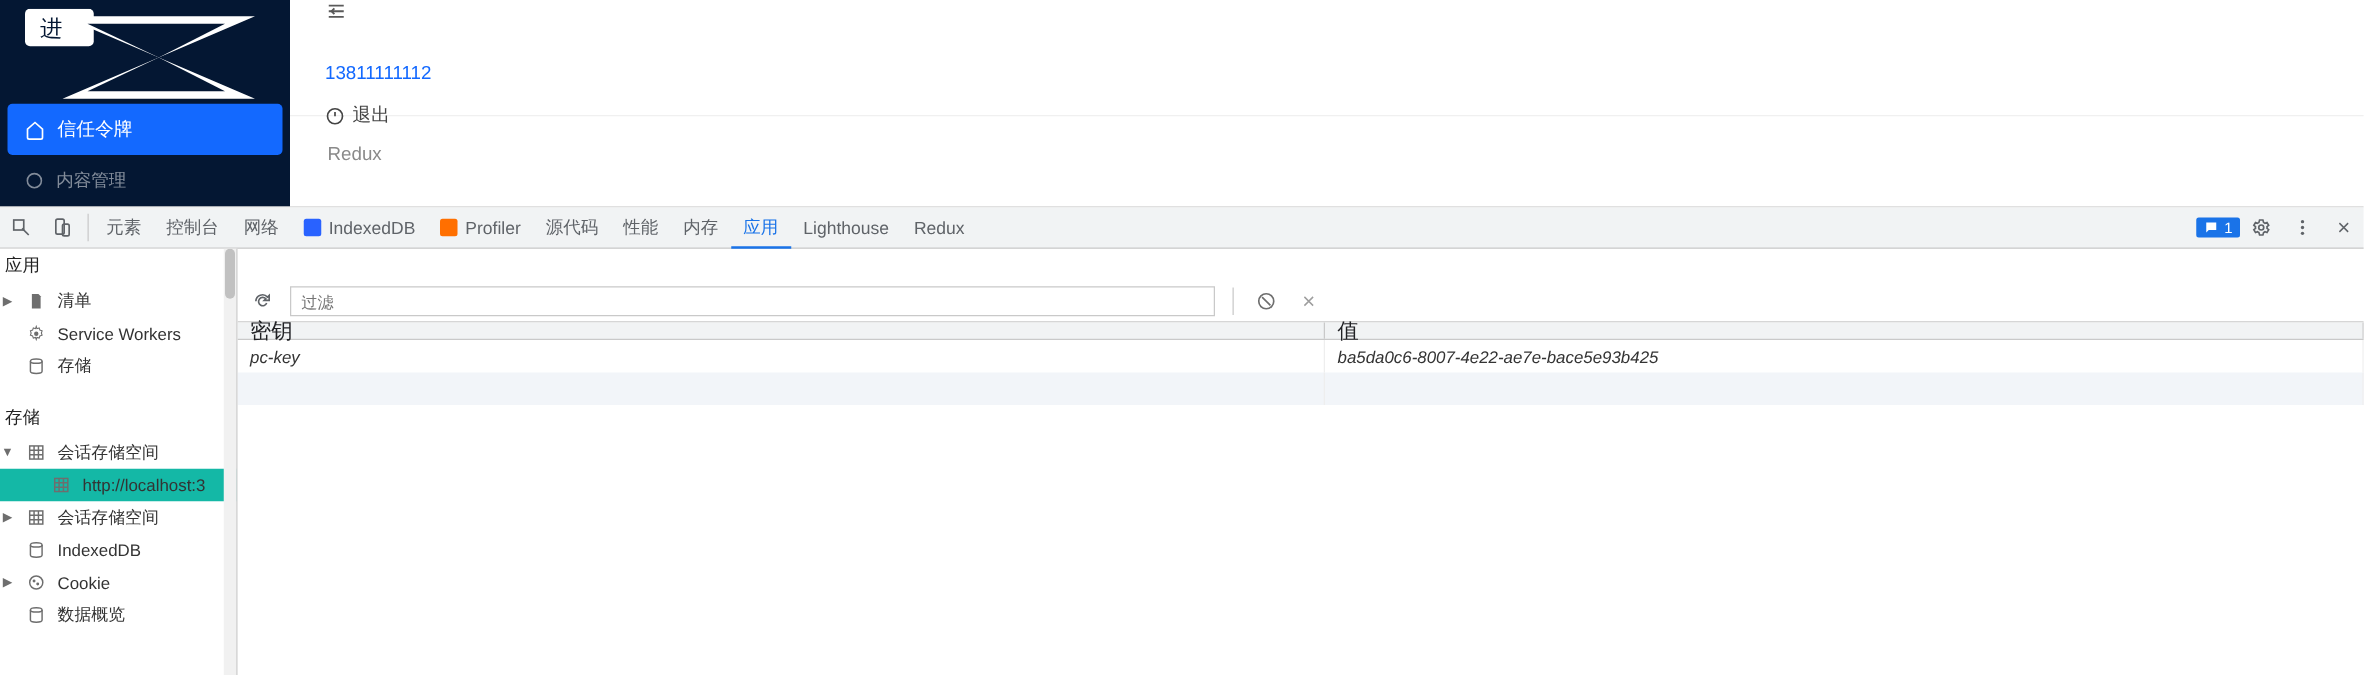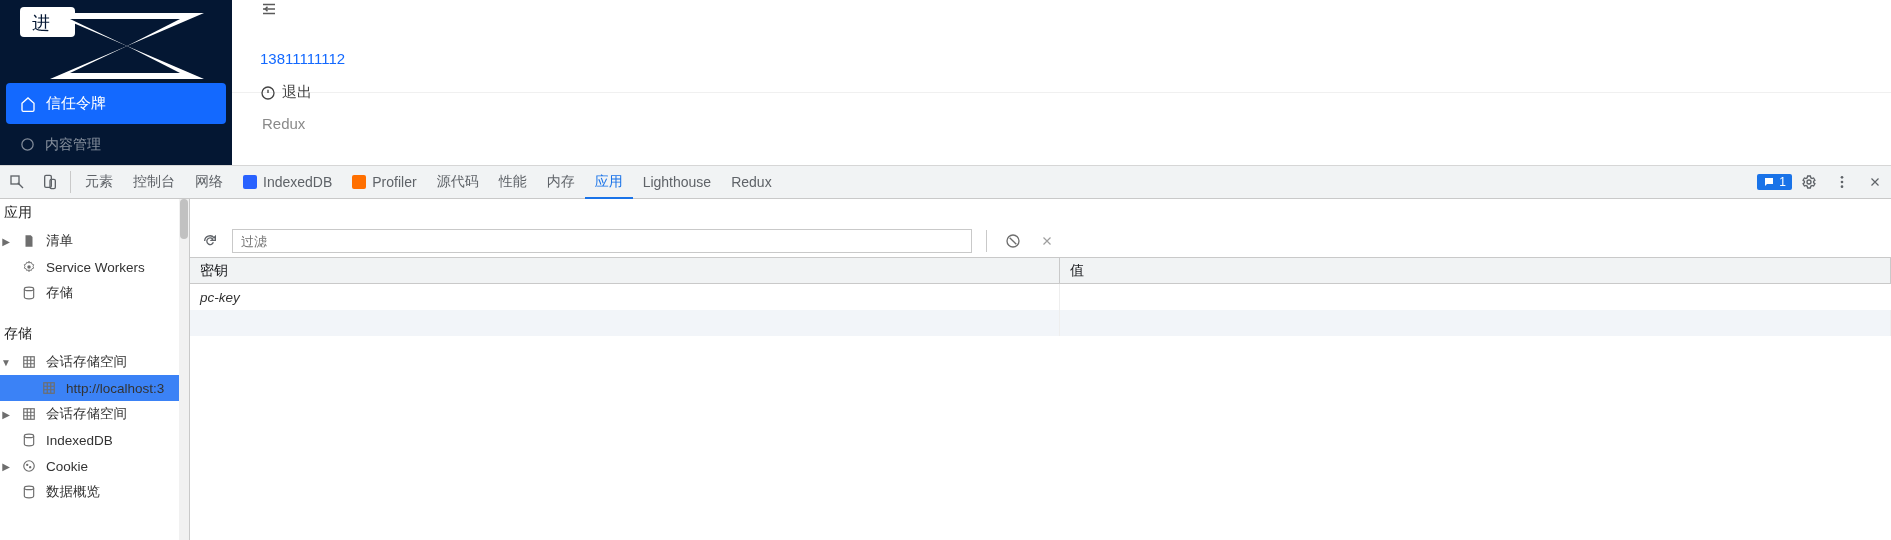--- a/index.html
+++ b/index.html
@@ -37,32 +37,32 @@
 .ext-icon.orange { background: #ff6f00; }
 
 .dt-body { flex: 1; display: flex; }
 .dt-side { width: 190px; border-right: 1px solid #c9c9c9; background: #fff; font-size: 13.5px; color: #333; overflow: hidden; position: relative; }
 .dt-side .scroll { position: absolute; right: 0; top: 0; bottom: 0; width: 10px; background: #f1f1f1; }
 .dt-side .scroll .thumb { position: absolute; left: 1px; right: 1px; top: 0; height: 40px; background: #c1c1c1; border-radius: 4px; }
 .dt-group-title { font-size: 14px; color: #222; padding: 5px 4px 6px; }
 .dt-item { display: flex; align-items: center; gap: 8px; padding: 2px 0 2px 6px; cursor: pointer; height: 26px; }
 .dt-item .tw { width: 12px; display: flex; justify-content: center; color: #6e6e6e; font-size: 10px; }
 .dt-item .ic { width: 18px; display: flex; justify-content: center; color: #6e6e6e; }
-.dt-item.sel { background: #3b82f6; }
+.dt-item.sel { background: #14b8a6; }
 .dt-item.child { padding-left: 40px; }
 .dt-item.sub { padding-left: 0; }
 
 .dt-content { flex: 1; display: flex; flex-direction: column; }
 .dt-toolbar { height: 33px; border-bottom: 1px solid #c9c9c9; display: flex; align-items: center; gap: 10px; padding: 0 8px; margin-top: 26px; }
 .dt-toolbar input { flex: 0 0 740px; height: 24px; border: 1px solid #c9c9c9; padding: 0 8px; font-size: 13px; outline: none; background: #fff; }
 .dt-toolbar .vsep { width: 1px; height: 22px; background: #c9c9c9; margin: 0 4px; }
 .dt-toolbar .tbtn { width: 24px; height: 24px; display: flex; align-items: center; justify-content: center; color: #6e6e6e; cursor: pointer; }
 
 .grid { flex: 1; display: flex; flex-direction: column; }
-.grid-head { display: flex; height: 26px; border-bottom: 1px solid #c9c9c9; background: #f1f3f4; font-size: 14px; color: #202124; }
+.grid-head { display: flex; height: 14px; border-bottom: 1px solid #c9c9c9; background: #f1f3f4; font-size: 17px; color: #202124; }
 .grid-head .col { border-right: 1px solid #c9c9c9; display: flex; align-items: center; padding: 0 10px; }
 .grid-row { display: flex; height: 26px; font-size: 13.5px; font-style: italic; }
 .grid-row .col { border-right: 1px solid #eee; display: flex; align-items: center; padding: 0 10px; }
 .grid-row.alt { background: #f2f5f9; }
 .col-key { flex: 0 0 870px; }
 .col-val { flex: 1; }
 
 svg { display: block; }
 </style>
 </head>
@@ -320,20 +320,21 @@
             </svg>
           </span>
       </div>
       <div class="grid">
         <div class="grid-head">
           <div class="col col-key">密钥</div>
           <div class="col col-val">值</div>
         </div>
         <div class="grid-row">
           <div class="col col-key">pc-key</div>
+          <div class="col col-val">ba5da0c6-8007-4e22-ae7e-bace5e93b425</div>
         </div>
         <div class="grid-row alt">
           <div class="col col-key"></div>
           <div class="col col-val"></div>
         </div>
       </div>
     </div>
   </div>
 </div>
 

